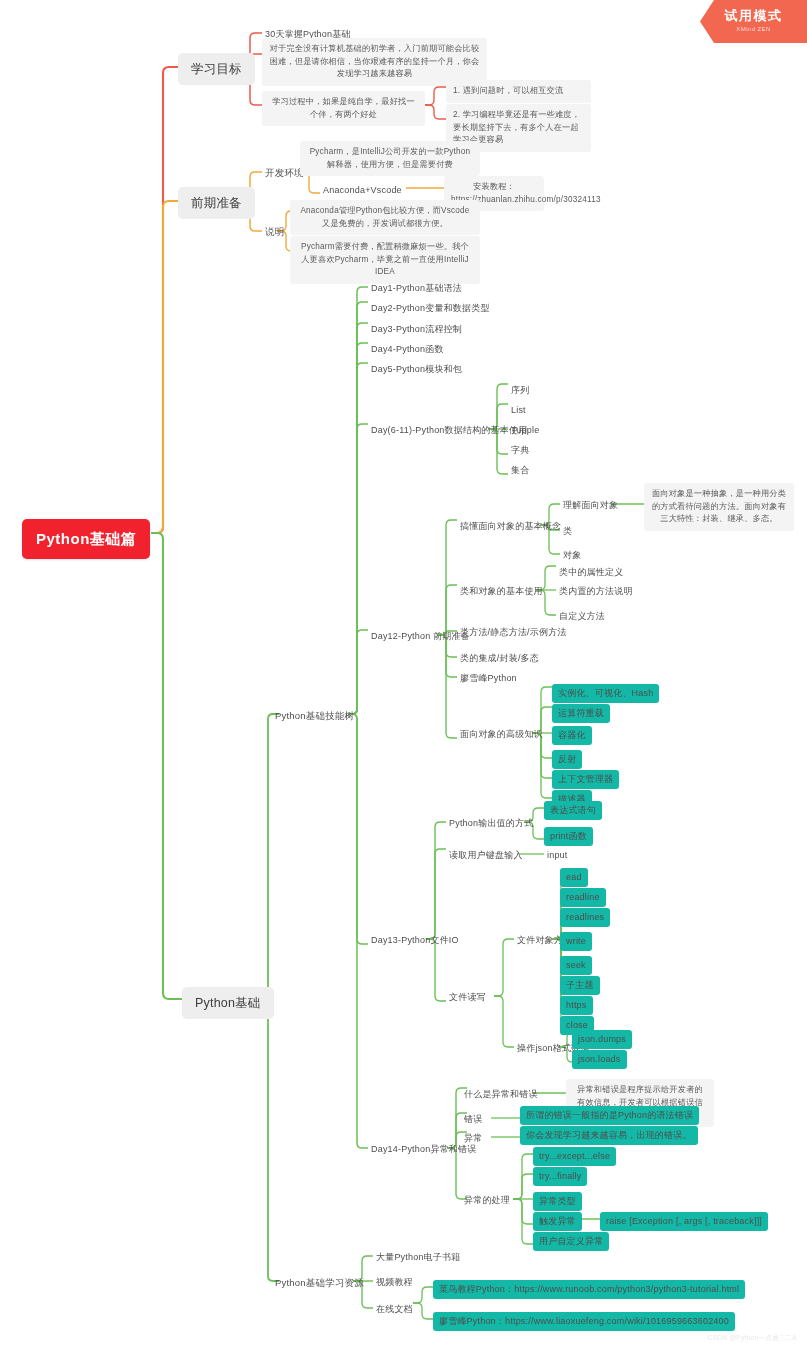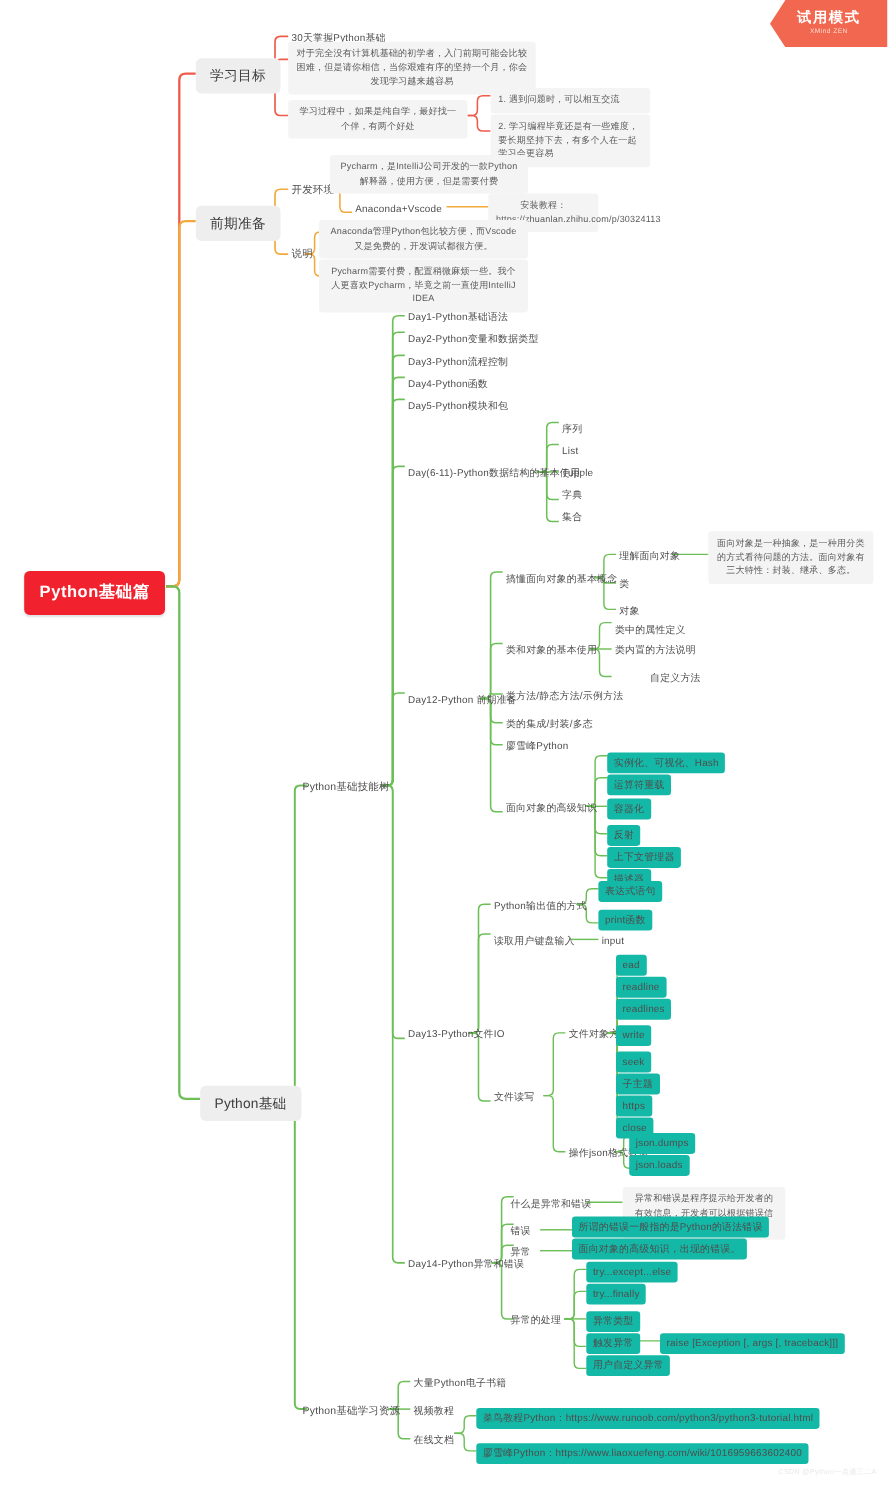--- a/index.html
+++ b/index.html
@@ -282,21 +282,21 @@
 
   <div class="node n-leaf" style="left:457px; top:518px;">搞懂面向对象的基本概念</div>
   <div class="node n-leaf" style="left:560px; top:497px;">理解面向对象</div>
   <div class="node n-note" style="left:644px; top:483px; width:150px;">面向对象是一种抽象，是一种用分类的方式看待问题的方法。面向对象有三大特性：封装、继承、多态。</div>
   <div class="node n-leaf" style="left:560px; top:523px;">类</div>
   <div class="node n-leaf" style="left:560px; top:547px;">对象</div>
 
   <div class="node n-leaf" style="left:457px; top:583px;">类和对象的基本使用</div>
   <div class="node n-leaf" style="left:556px; top:564px;">类中的属性定义</div>
   <div class="node n-leaf" style="left:556px; top:583px;">类内置的方法说明</div>
-  <div class="node n-leaf" style="left:588px; top:608px;">自定义方法</div>
+  <div class="node n-leaf" style="left:556px; top:608px;">自定义方法</div>
 
   <div class="node n-leaf" style="left:457px; top:624px;">类方法/静态方法/示例方法</div>
   <div class="node n-leaf" style="left:457px; top:650px;">类的集成/封装/多态</div>
   <div class="node n-leaf" style="left:457px; top:670px;">廖雪峰Python</div>
 
   <div class="node n-leaf" style="left:457px; top:726px;">面向对象的高级知识</div>
   <div class="node n-chip" style="left:552px; top:684px;">实例化、可视化、Hash</div>
   <div class="node n-chip" style="left:552px; top:704px;">运算符重载</div>
   <div class="node n-chip" style="left:552px; top:726px;">容器化</div>
   <div class="node n-chip" style="left:552px; top:750px;">反射</div>
@@ -330,21 +330,21 @@
 
   <div class="node n-leaf" style="left:368px; top:1141px;">Day14-Python异常和错误</div>
 
   <div class="node n-leaf" style="left:461px; top:1086px;">什么是异常和错误</div>
   <div class="node n-note" style="left:566px; top:1079px; width:148px;">异常和错误是程序提示给开发者的有效信息，开发者可以根据错误信息来定位出现错误的程序代码</div>
 
   <div class="node n-leaf" style="left:461px; top:1111px;">错误</div>
   <div class="node n-chip" style="left:520px; top:1106px;">所谓的错误一般指的是Python的语法错误</div>
 
   <div class="node n-leaf" style="left:461px; top:1130px;">异常</div>
-  <div class="node n-chip" style="left:520px; top:1126px;">面向对象的高级知识，出现的错误。</div>
+  <div class="node n-chip" style="left:520px; top:1126px;">你会发现学习越来越容易，出现的错误。</div>
 
   <div class="node n-leaf" style="left:461px; top:1192px;">异常的处理</div>
   <div class="node n-chip" style="left:533px; top:1147px;">try...except...else</div>
   <div class="node n-chip" style="left:533px; top:1167px;">try...finally</div>
   <div class="node n-chip" style="left:533px; top:1192px;">异常类型</div>
   <div class="node n-chip" style="left:533px; top:1212px;">触发异常</div>
   <div class="node n-chip" style="left:600px; top:1212px;">raise [Exception [, args [, traceback]]]</div>
   <div class="node n-chip" style="left:533px; top:1232px;">用户自定义异常</div>
 
   <div class="node n-sub" style="left:272px; top:1274px;">Python基础学习资源</div>

